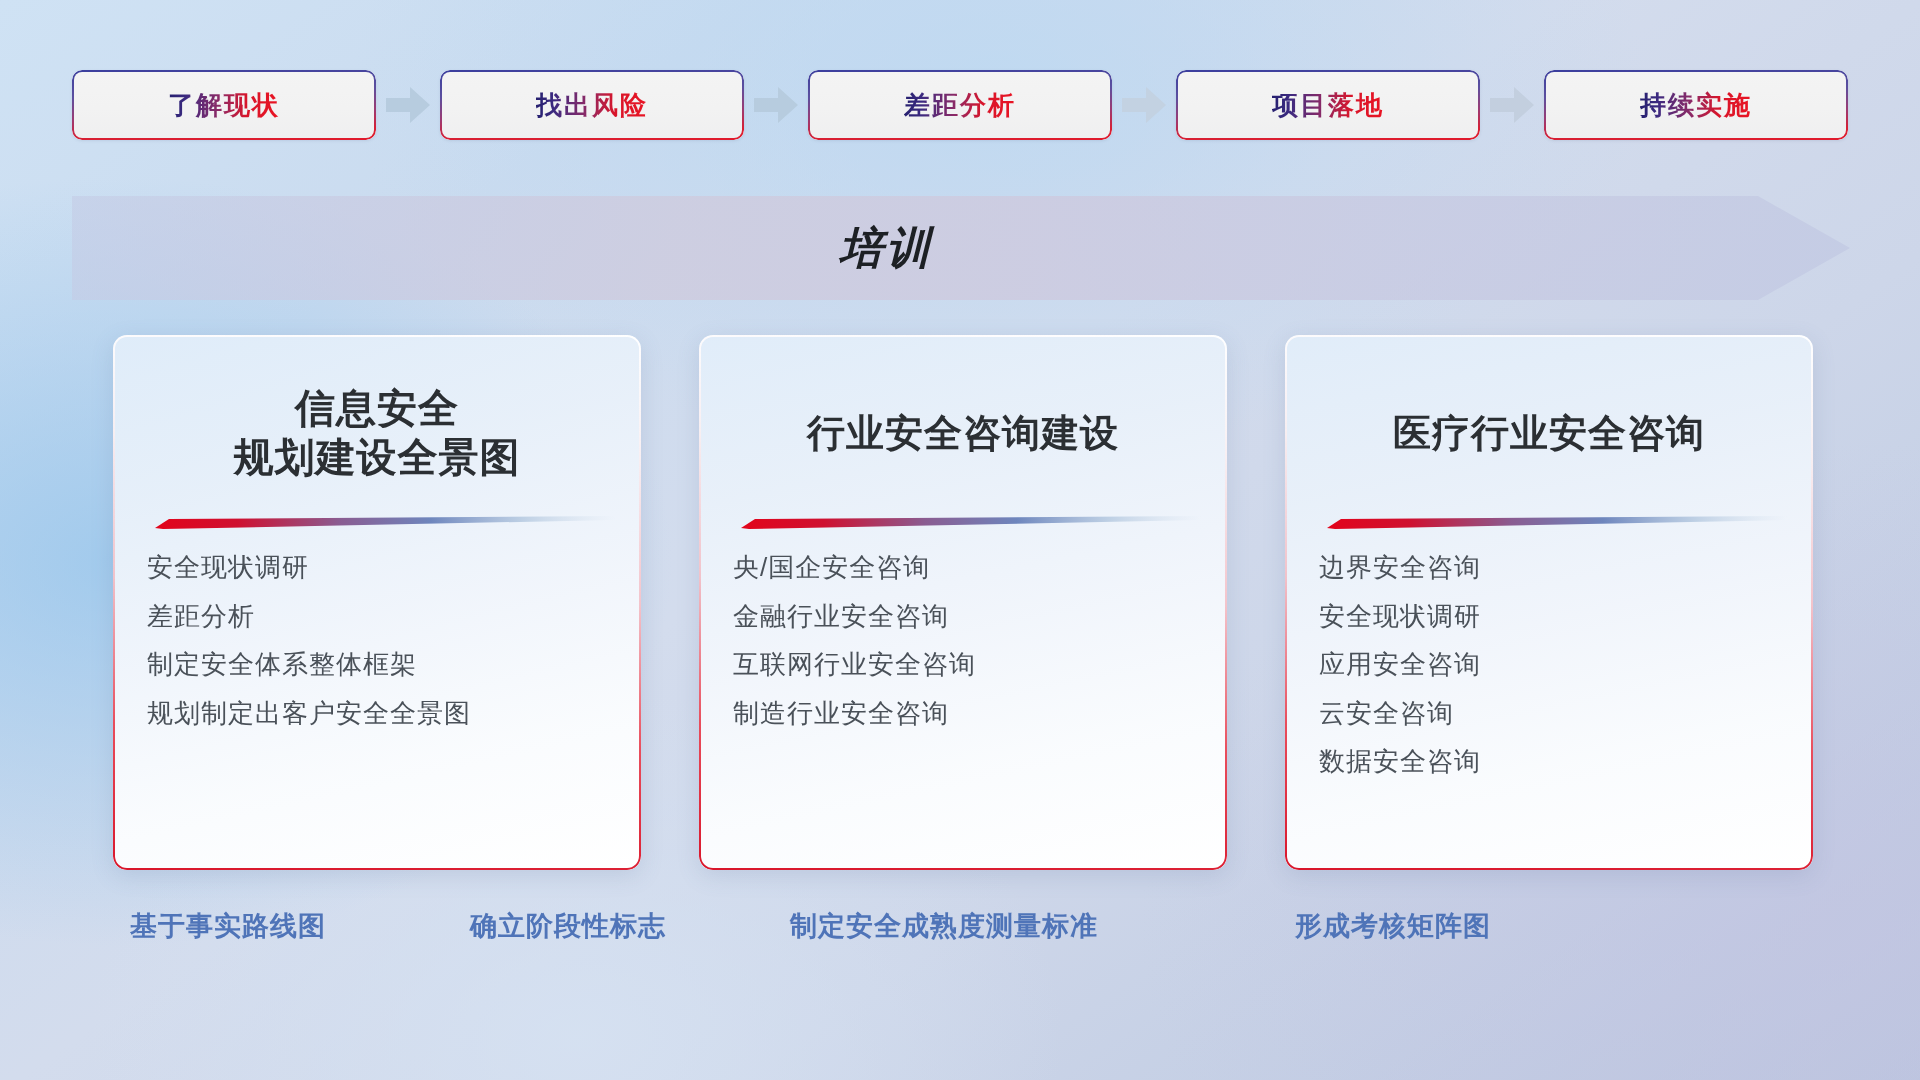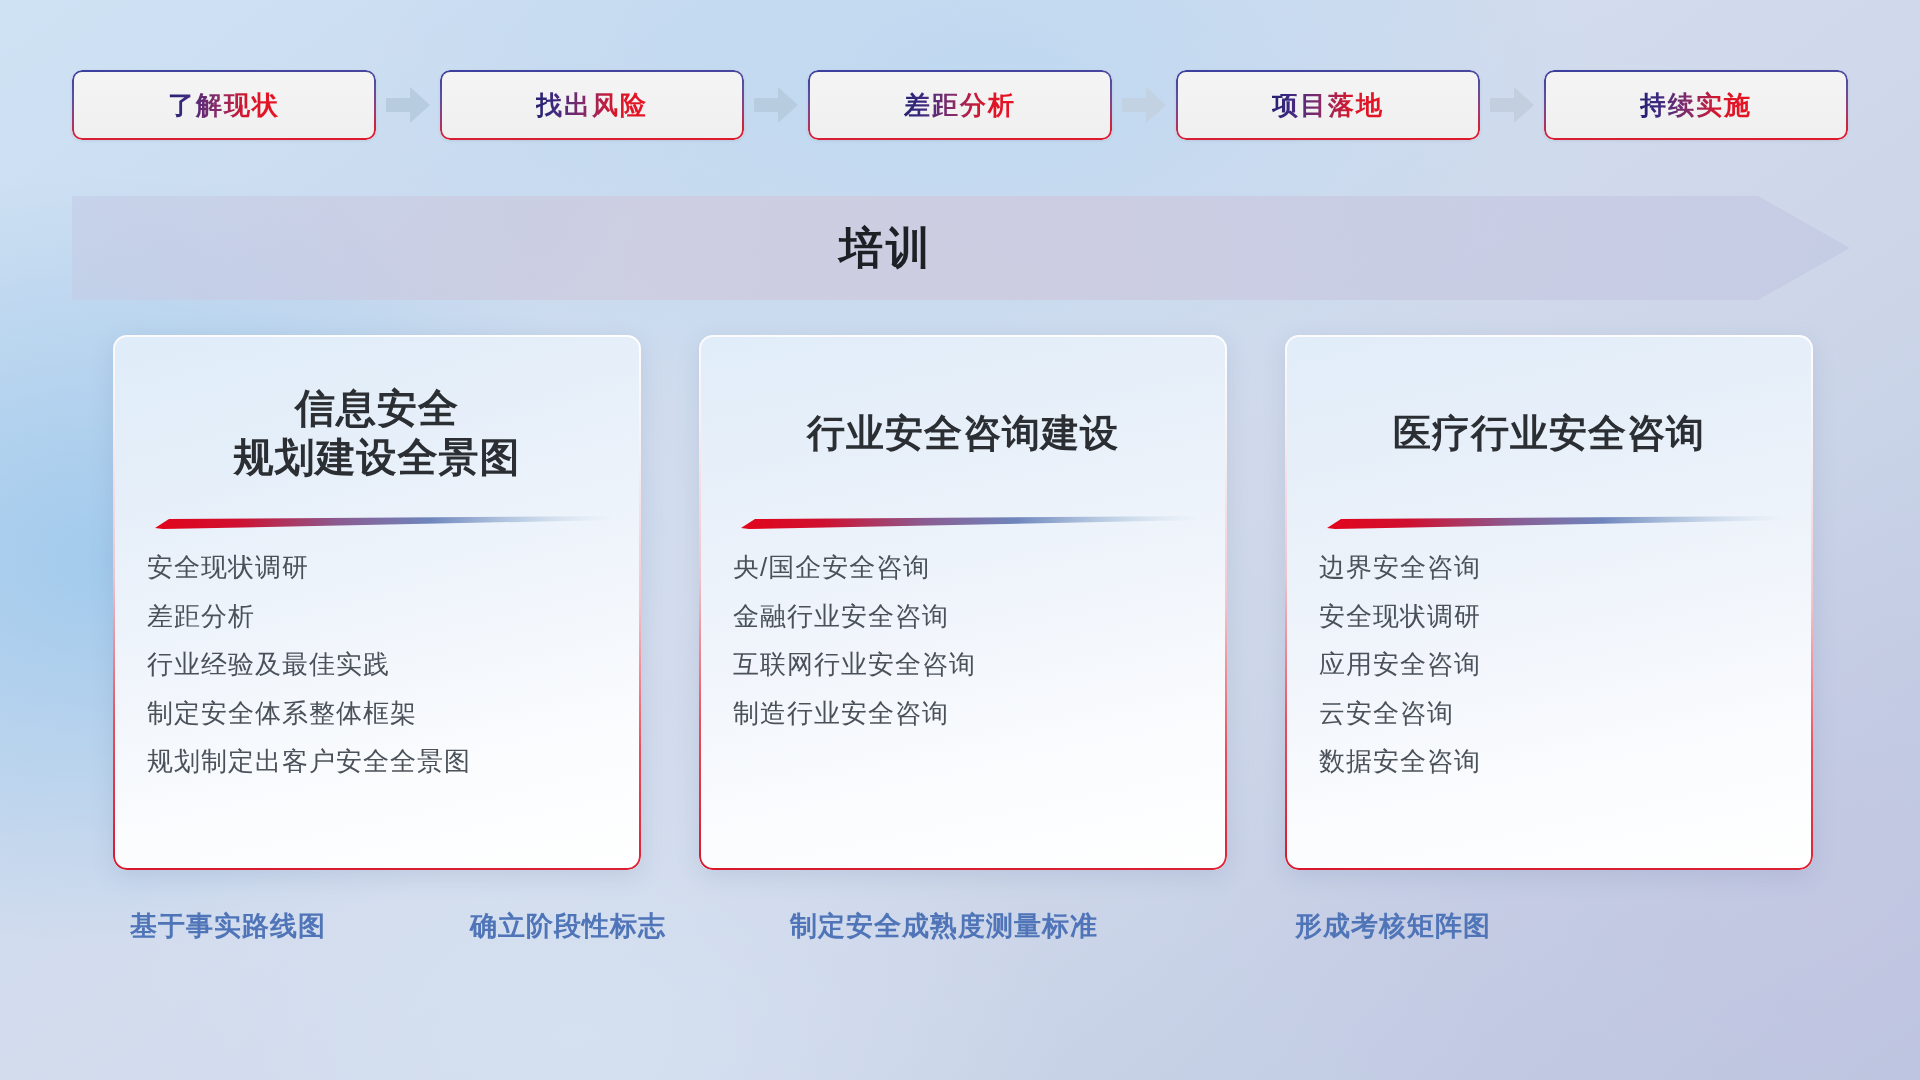--- a/index.html
+++ b/index.html
@@ -61,21 +61,21 @@
         rgba(206,204,223,0.86) 34%,
         rgba(205,203,224,0.88) 54%,
         rgba(200,202,226,0.80) 74%,
         rgba(192,199,226,0.66) 100%);
     clip-path:polygon(0 0, calc(100% - 92px) 0, 100% 50%, calc(100% - 92px) 100%, 0 100%);
   }
   .banner-title {
     position:absolute; inset:0;
     display:flex; align-items:center; justify-content:center;
     padding-right:150px;
-    font-size:44px; font-weight:700; letter-spacing:3px; color:#1d2024;
+    font-size:44px; font-weight:700; letter-spacing:3px; color:#1d2024;font-style:italic;
   }
 
   
   .cards {
     position:absolute; left:113px; top:335px; width:1700px; height:648px;
     display:flex; justify-content:space-between;
   }
   .card {
     width:528px; height:535px; position:relative; border-radius:14px;
     background:linear-gradient(168deg,
@@ -188,21 +188,20 @@
               <stop offset="80%" stop-color="#aec4dd" stop-opacity="0.75"></stop>
               <stop offset="100%" stop-color="#cfdcea" stop-opacity="0"></stop>
             </linearGradient>
           </defs>
           <path d="M0 13 L14 4 L460 1 L460 5 L8 14 Z" fill="url(#dg0)"></path>
         </svg>
       </div>
       <div class="card-list">
         <div class="card-list-item">安全现状调研</div>
         <div class="card-list-item">差距分析</div>
-        <div class="card-list-item">行业经验及最佳实践</div>
         <div class="card-list-item">制定安全体系整体框架</div>
         <div class="card-list-item">规划制定出客户安全全景图</div>
       </div>
     </div>
   </div>
 
   <div class="card">
     <div class="card-inner">
       <div class="card-title">
         <div>行业安全咨询建设</div>

